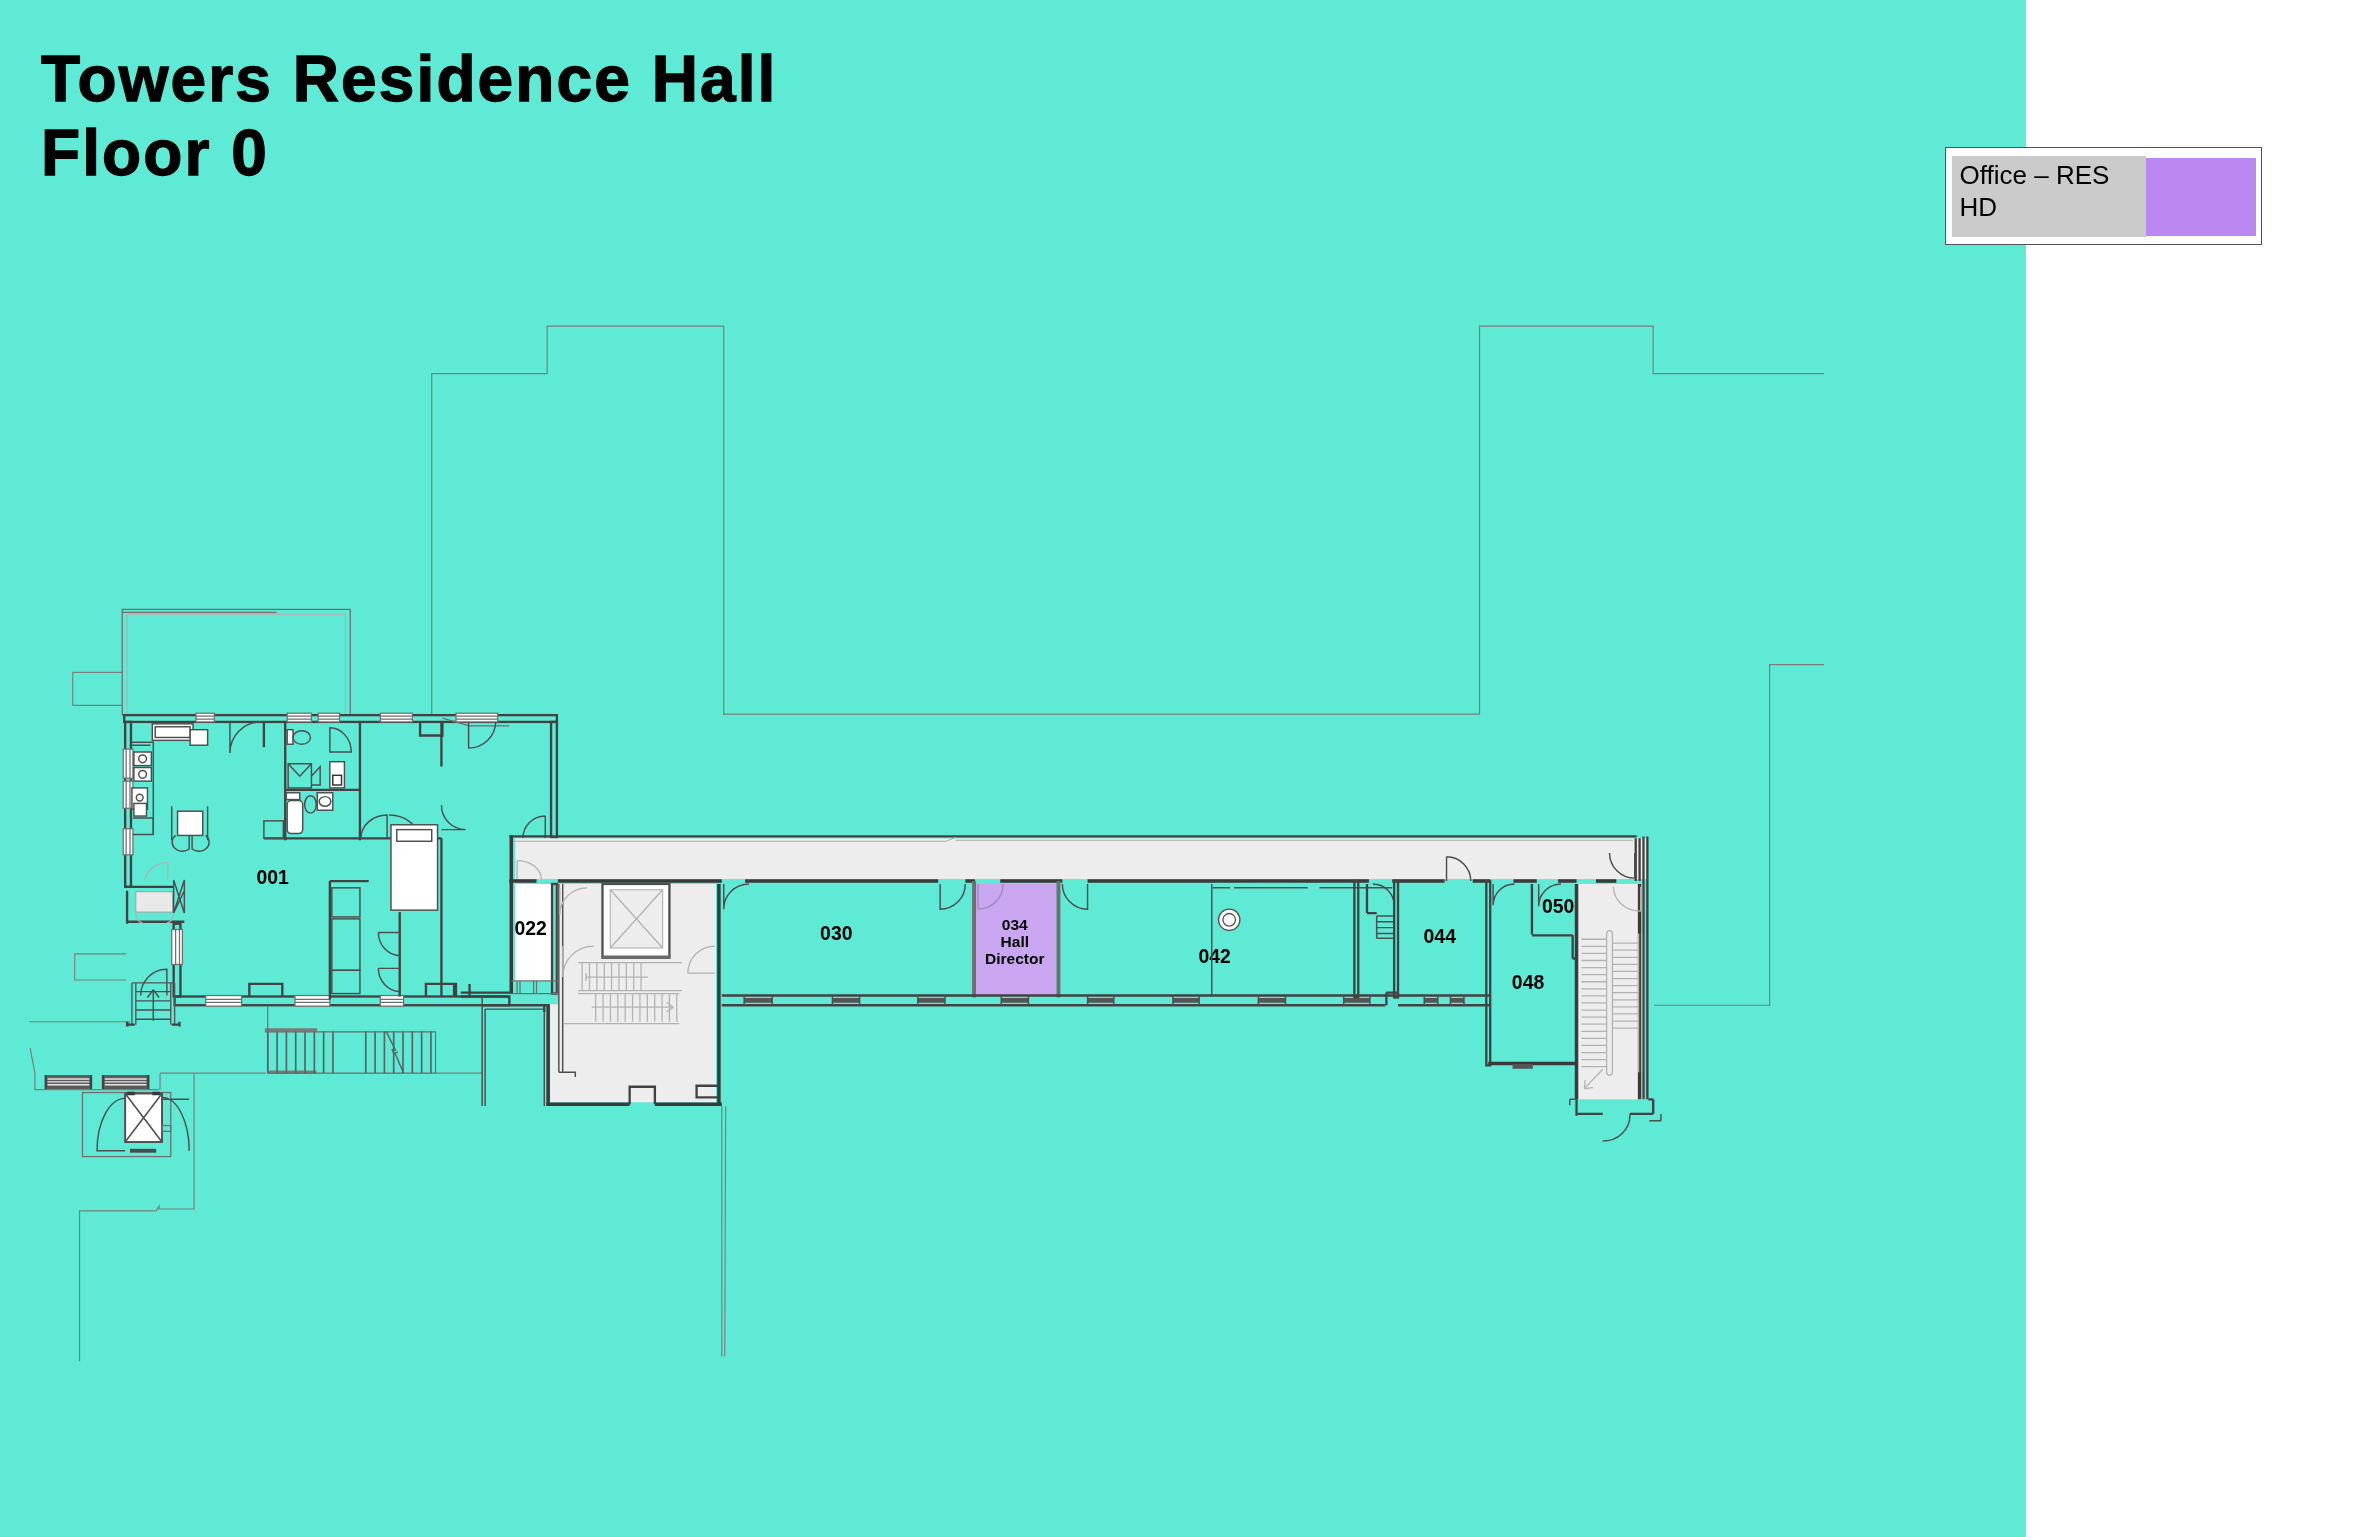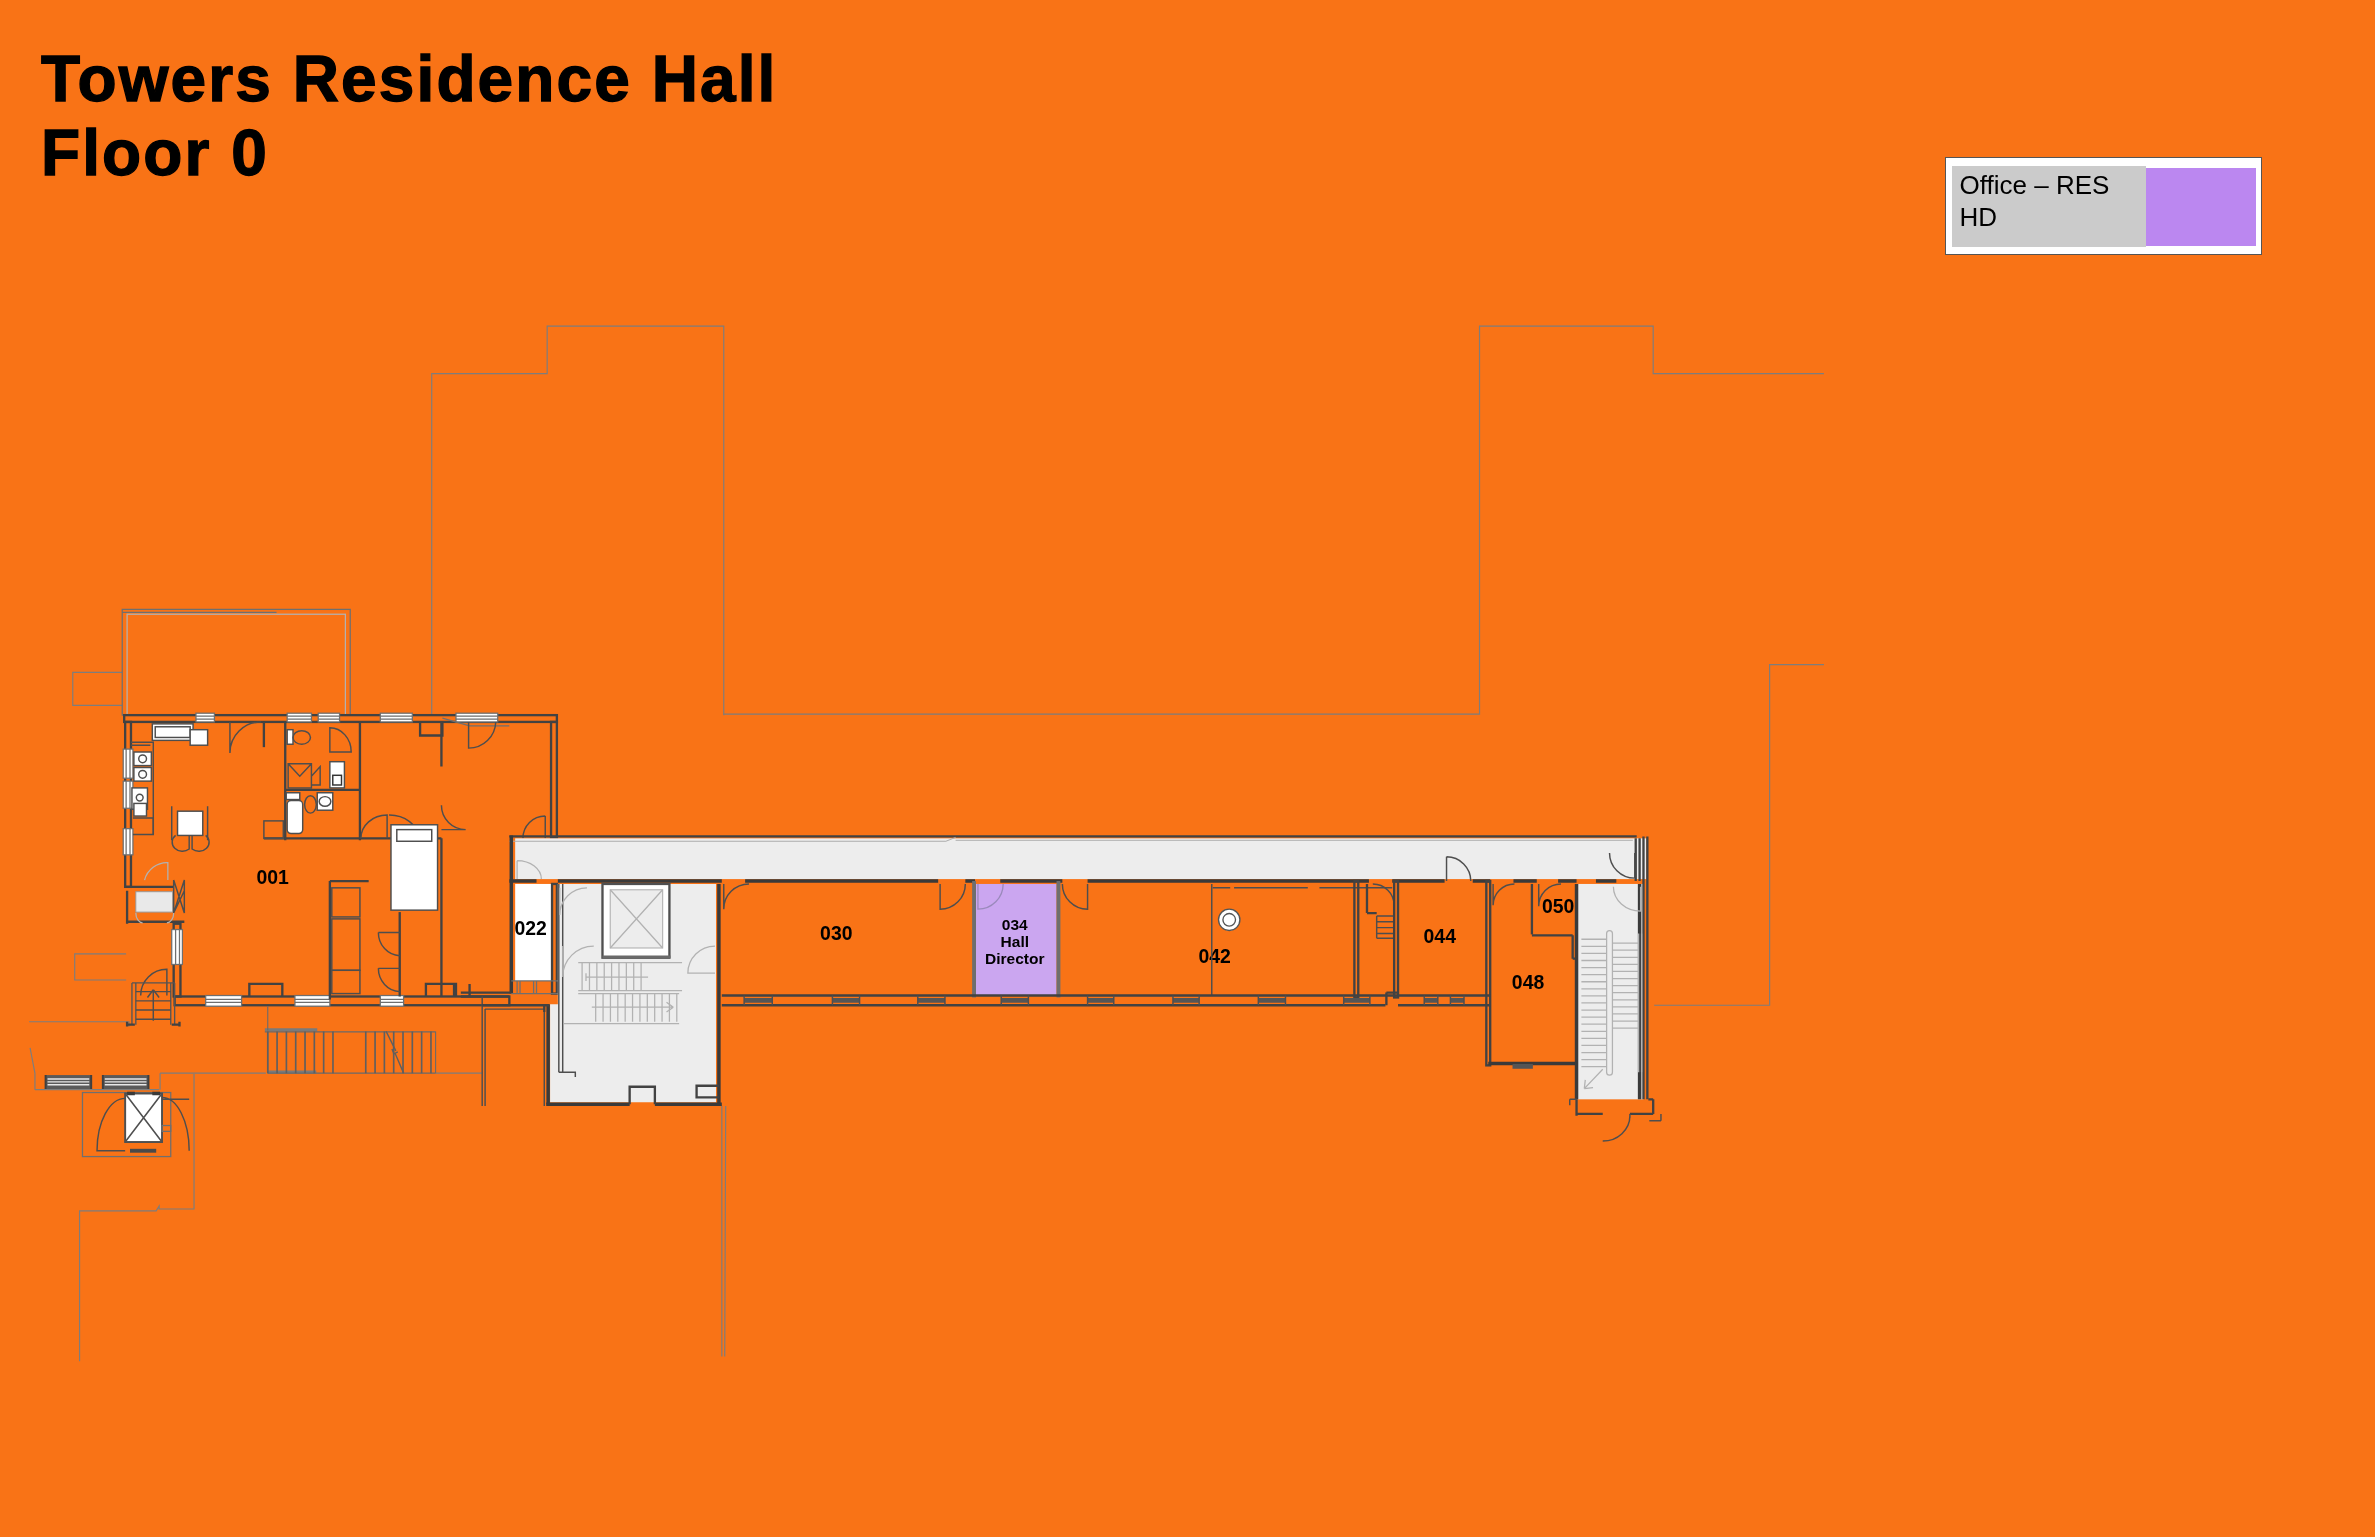--- a/index.html
+++ b/index.html
@@ -1,20 +1,20 @@
 <!DOCTYPE html>
 <html><head>
 <meta charset="utf-8">
 <style>
 html,body{margin:0;padding:0;background:#ffffff;width:2375px;height:1537px;overflow:hidden}
 *{box-sizing:border-box}
 body{font-family:"Liberation Sans",sans-serif}
-#page{position:relative;width:2375px;height:1537px;background:#f97316}
+#page{position:relative;width:2026px;height:1537px;background:#5eead4}
 .ttl{position:absolute;left:41px;top:42px;font-weight:bold;font-size:64px;line-height:74px;color:#000;letter-spacing:2.1px;-webkit-text-stroke:1.3px #000}
-.legend{position:absolute;left:1945px;top:157px;width:317px;height:98px;background:#fff;border:1.9px solid #555}
+.legend{position:absolute;left:1945px;top:147px;width:317px;height:98px;background:#fff;border:1.9px solid #555}
 .legend .g{position:absolute;left:5.8px;top:7.8px;width:194px;height:81px;background:#cbcbcb}
 .legend .p{position:absolute;left:200px;top:9.7px;width:110px;height:78px;background:#bb87f0}
 .legend .t{position:absolute;left:13.6px;top:10.7px;font-size:26px;line-height:32px;color:#000}
 svg{position:absolute;left:0;top:0}
 .w3{stroke:#3a3a3a;stroke-width:3.6;fill:none}
 .w2{stroke:#424242;stroke-width:2.4;fill:none}
 .w1{stroke:#4e4e4e;stroke-width:1.5;fill:none}
 .tn{stroke:#7d7d7d;stroke-width:1.2;fill:none}
 .lt{stroke:#b2b2b2;stroke-width:1.3;fill:none}
 .md{stroke:#6f6f6f;stroke-width:1.3;fill:none}

